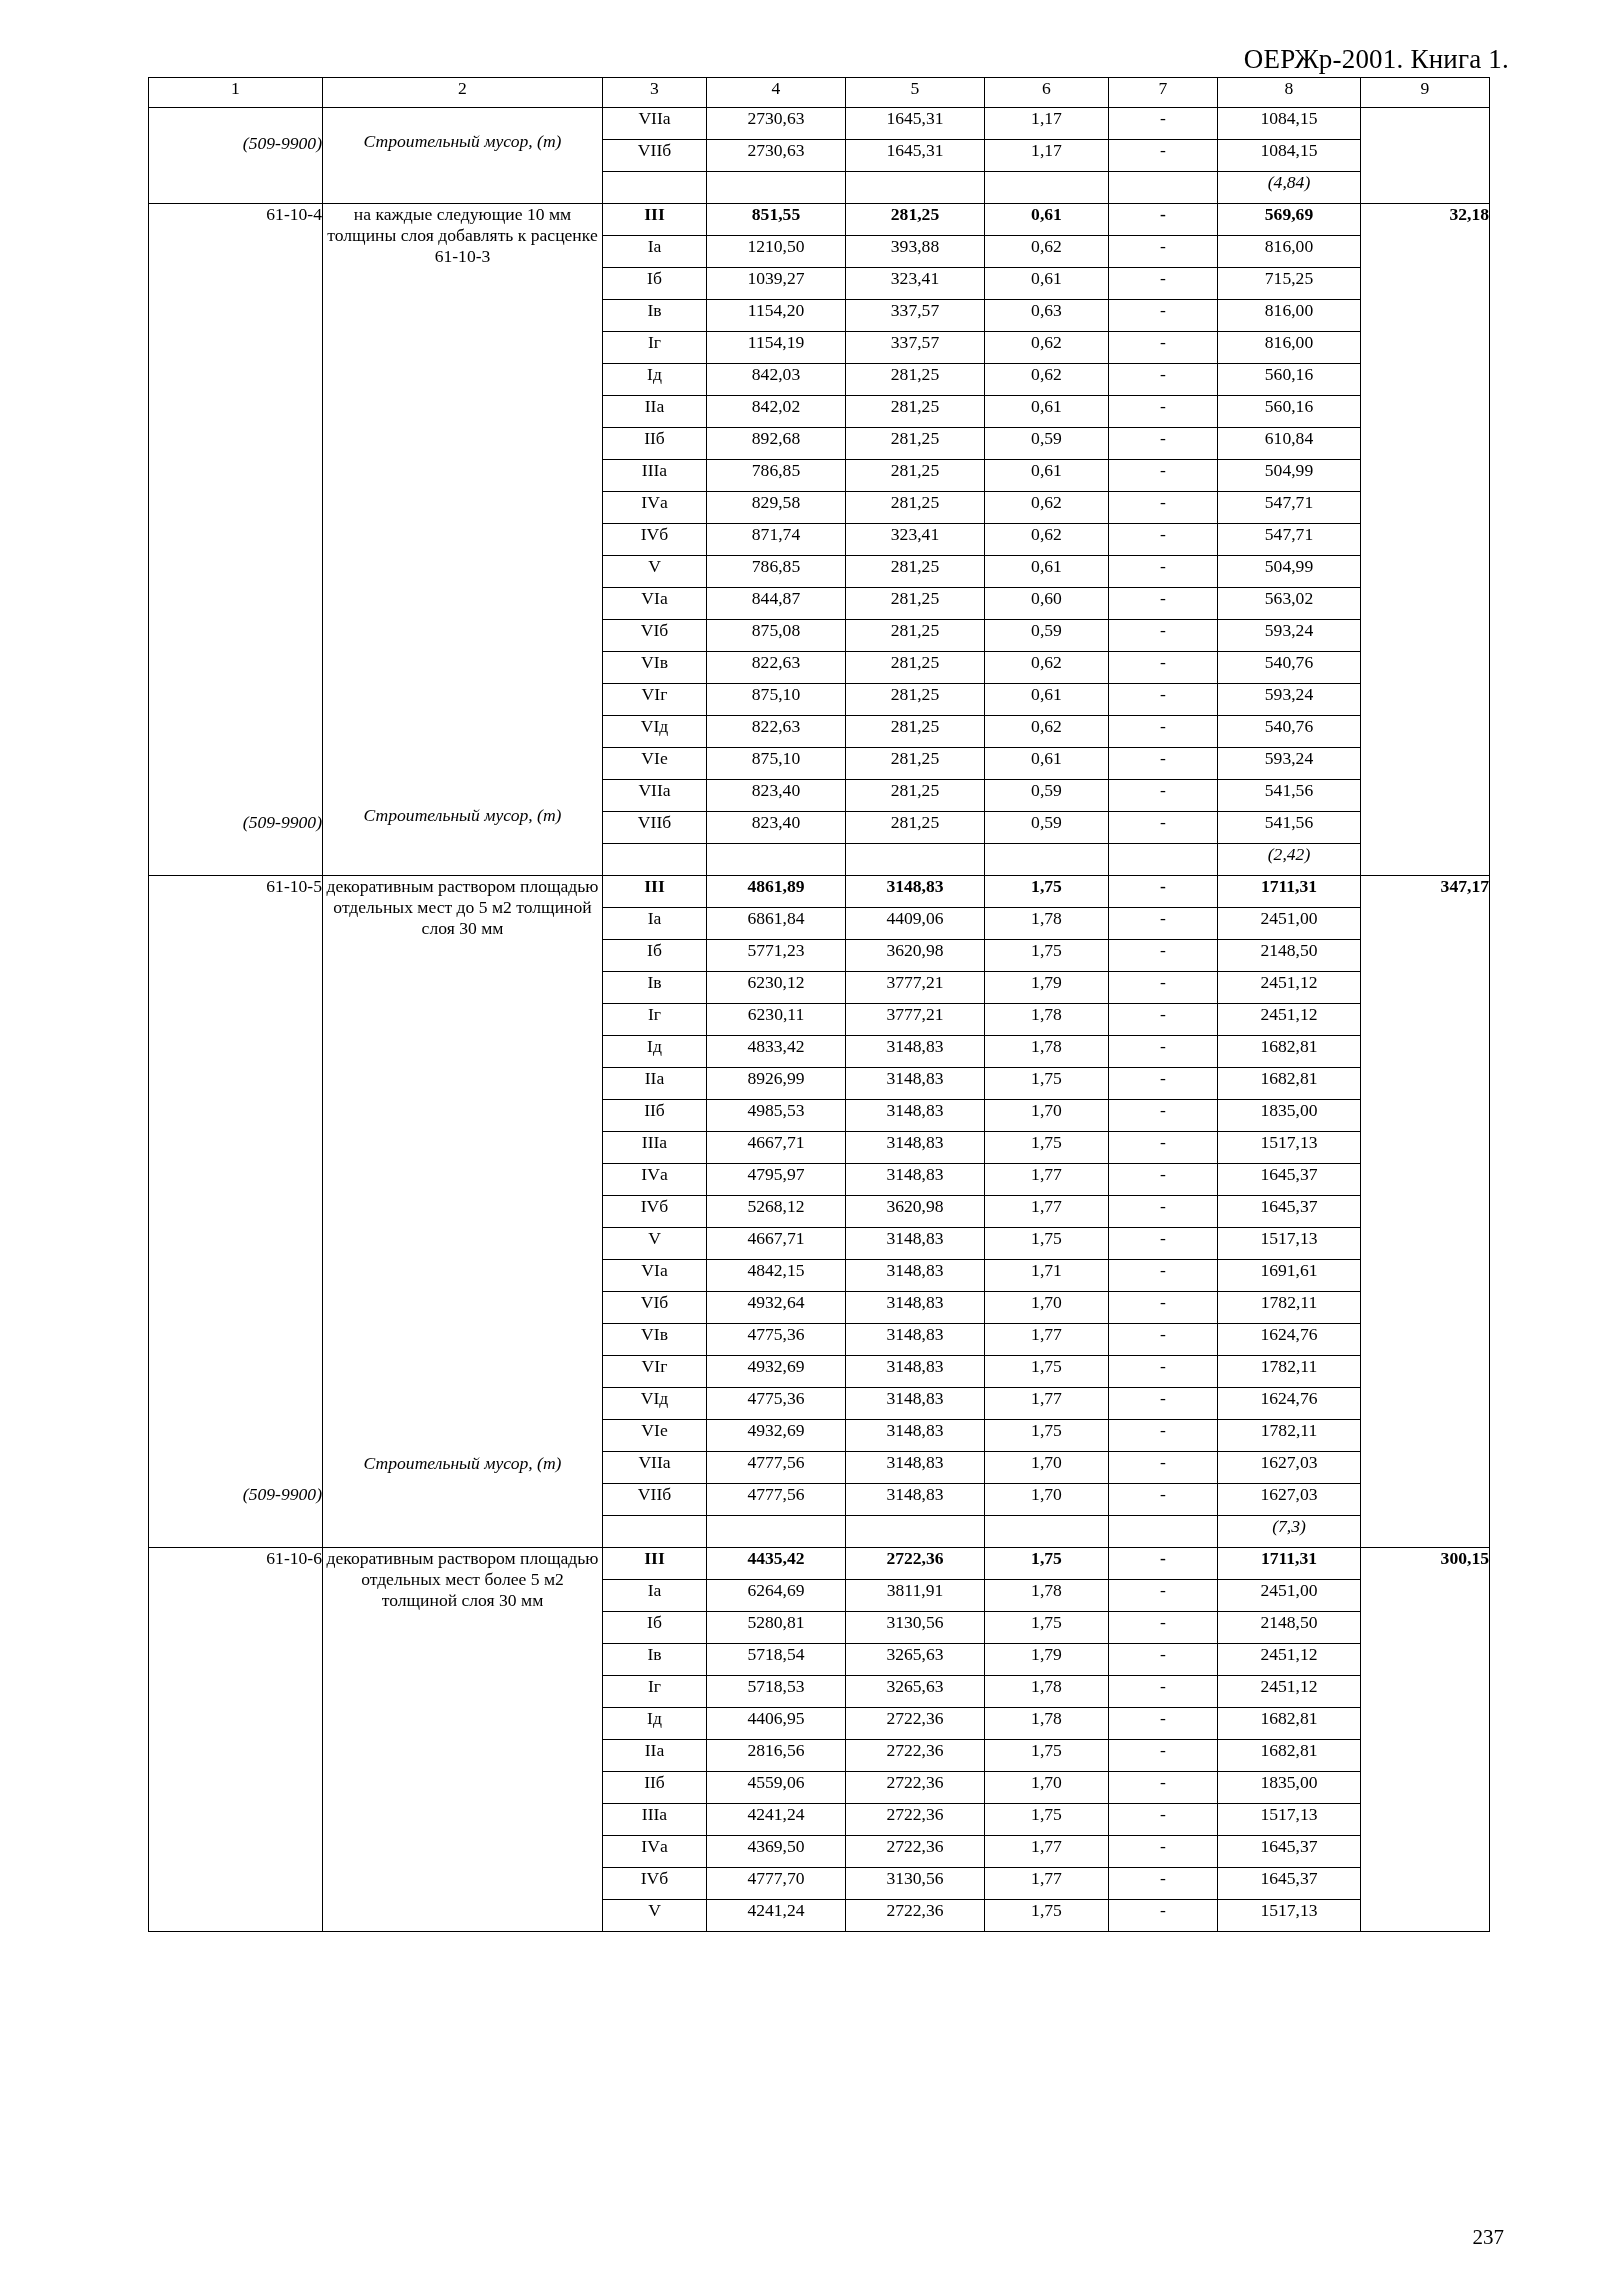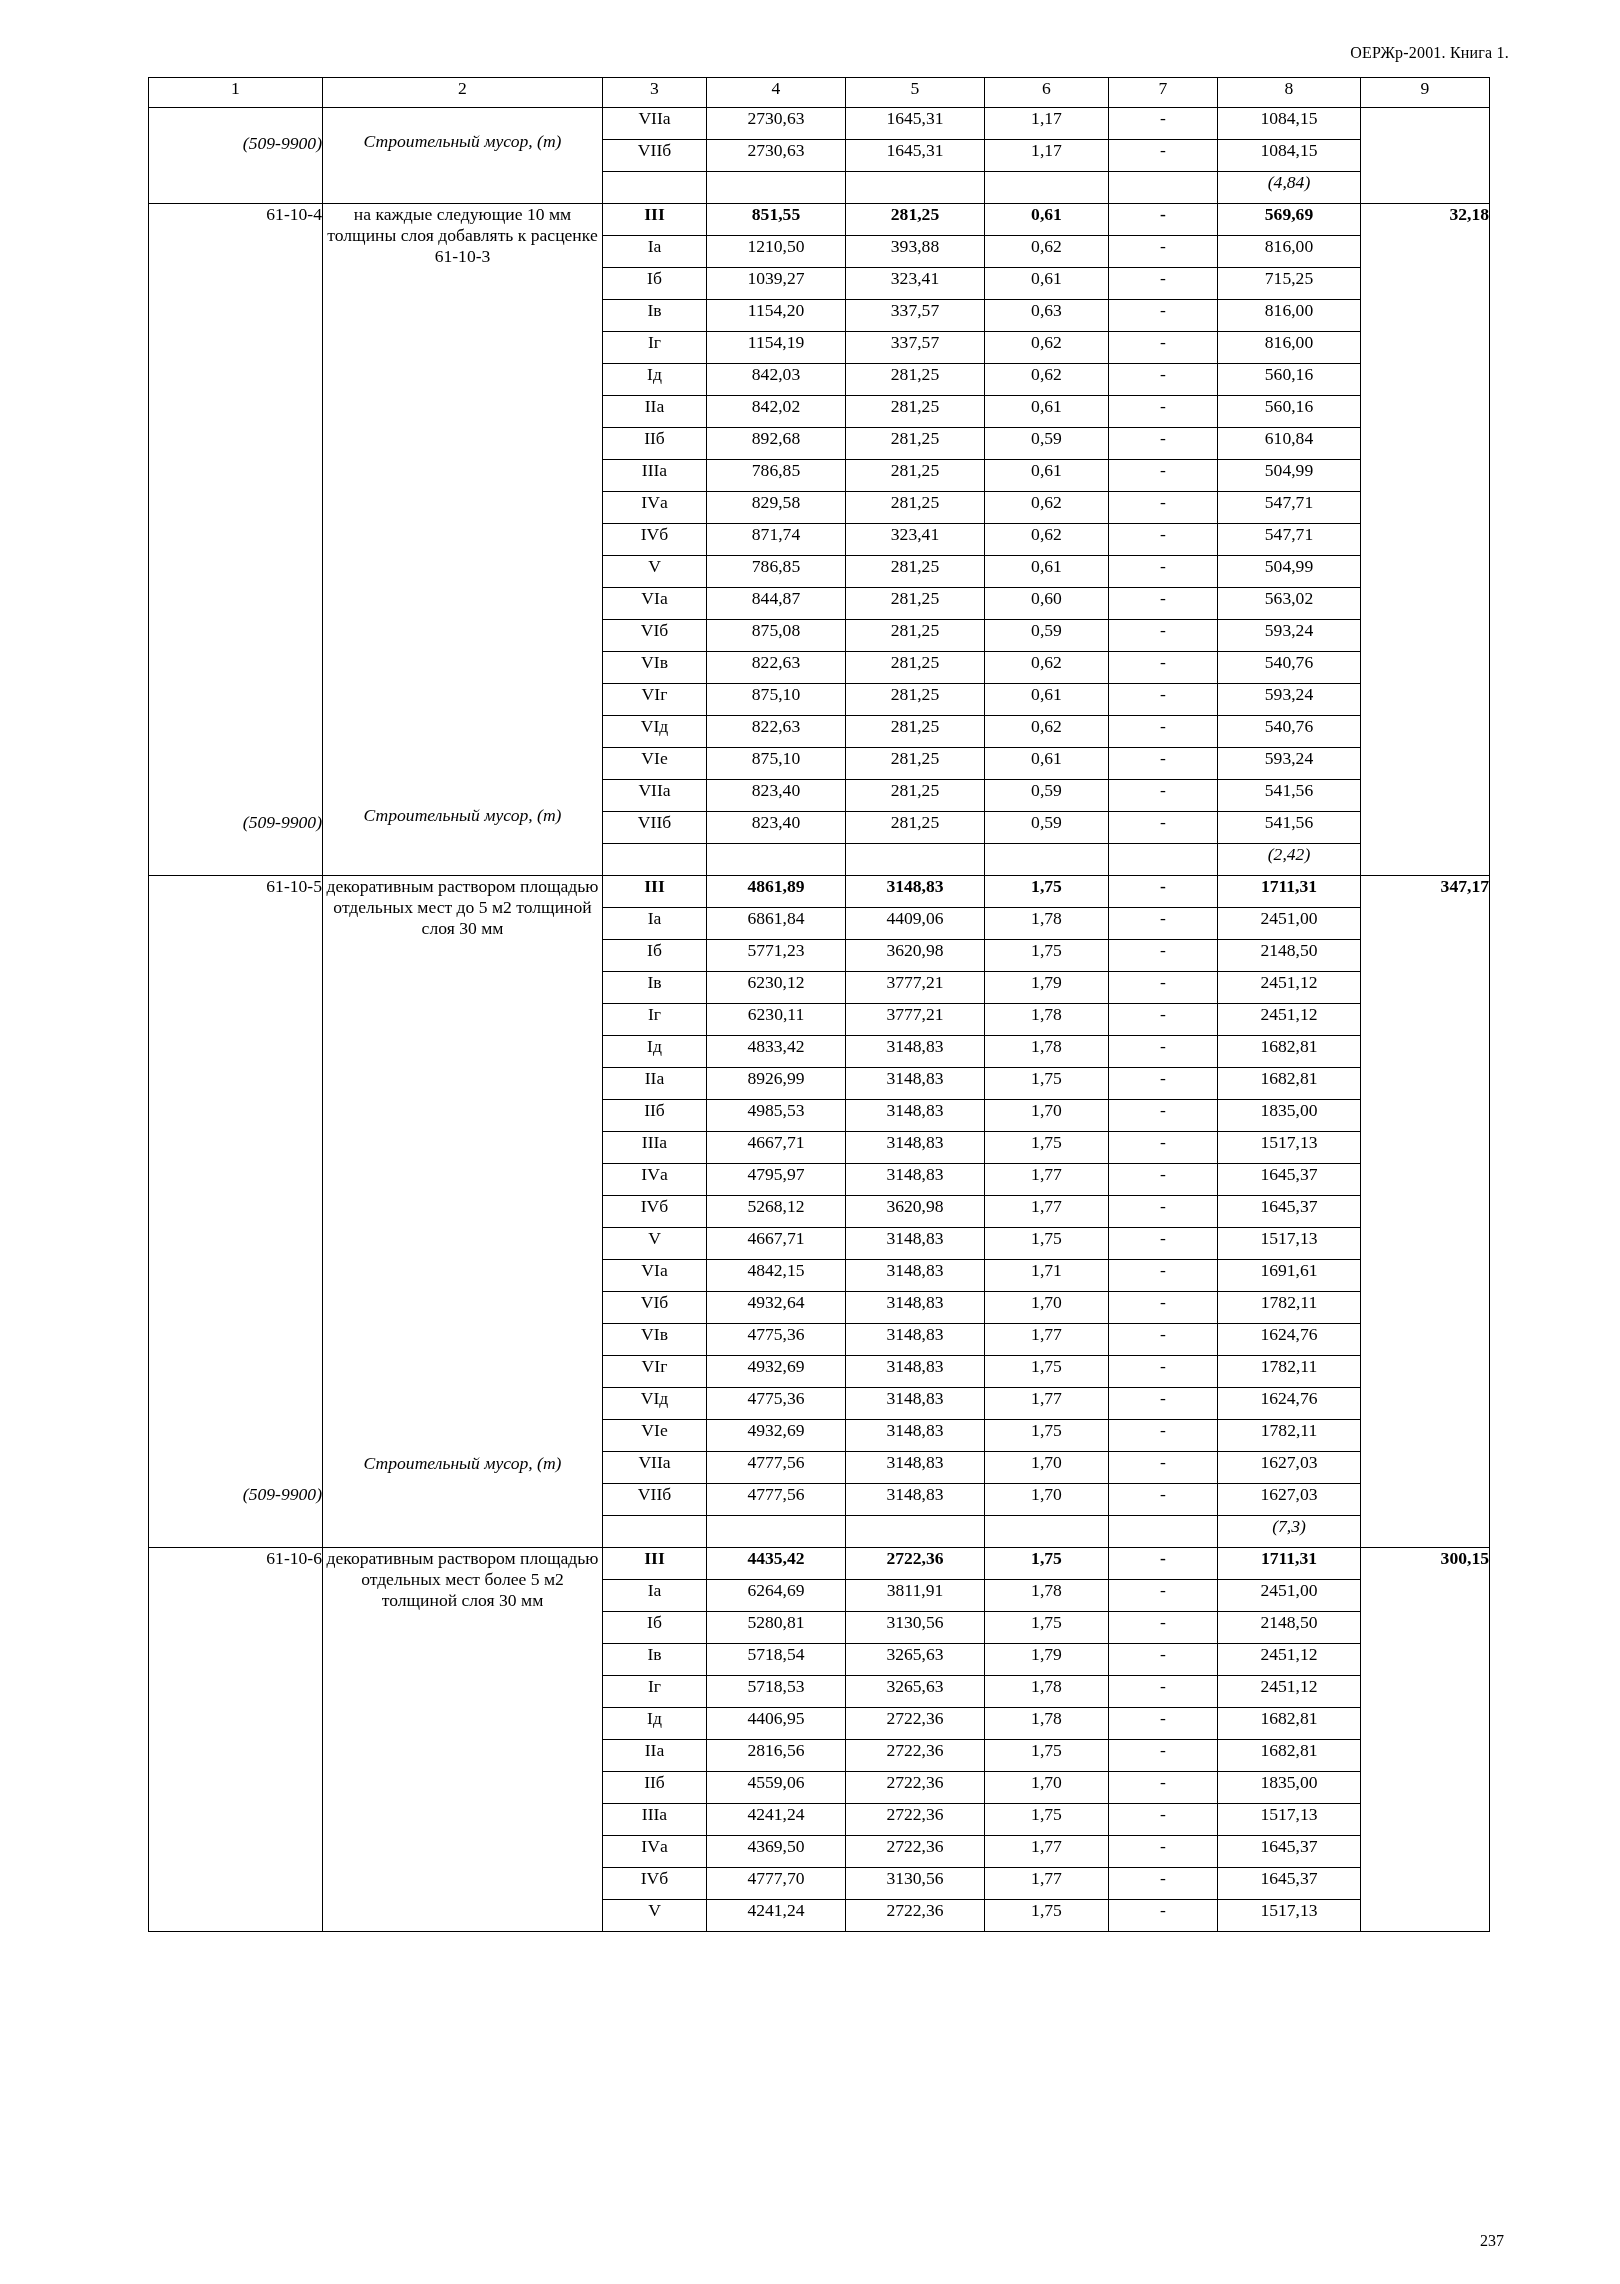--- a/index.html
+++ b/index.html
@@ -18,29 +18,29 @@
     position: relative;
     width: 1620px;
     height: 2284px;
     box-sizing: border-box;
     padding: 0;
   }
   .header {
     position: absolute;
     top: 44px;
     right: 111px;
-    font-size: 16px;
+    font-size: 27px;
     font-family: "Liberation Serif", serif;
     letter-spacing: 0.2px;
   }
   .footer {
     position: absolute;
     bottom: 34px;
     right: 116px;
-    font-size: 16px;
+    font-size: 21px;
   }
   table.main {
     position: absolute;
     top: 77px;
     left: 148px;
     border-collapse: collapse;
     table-layout: fixed;
     font-size: 17.6px;
   }
   table.main td {

